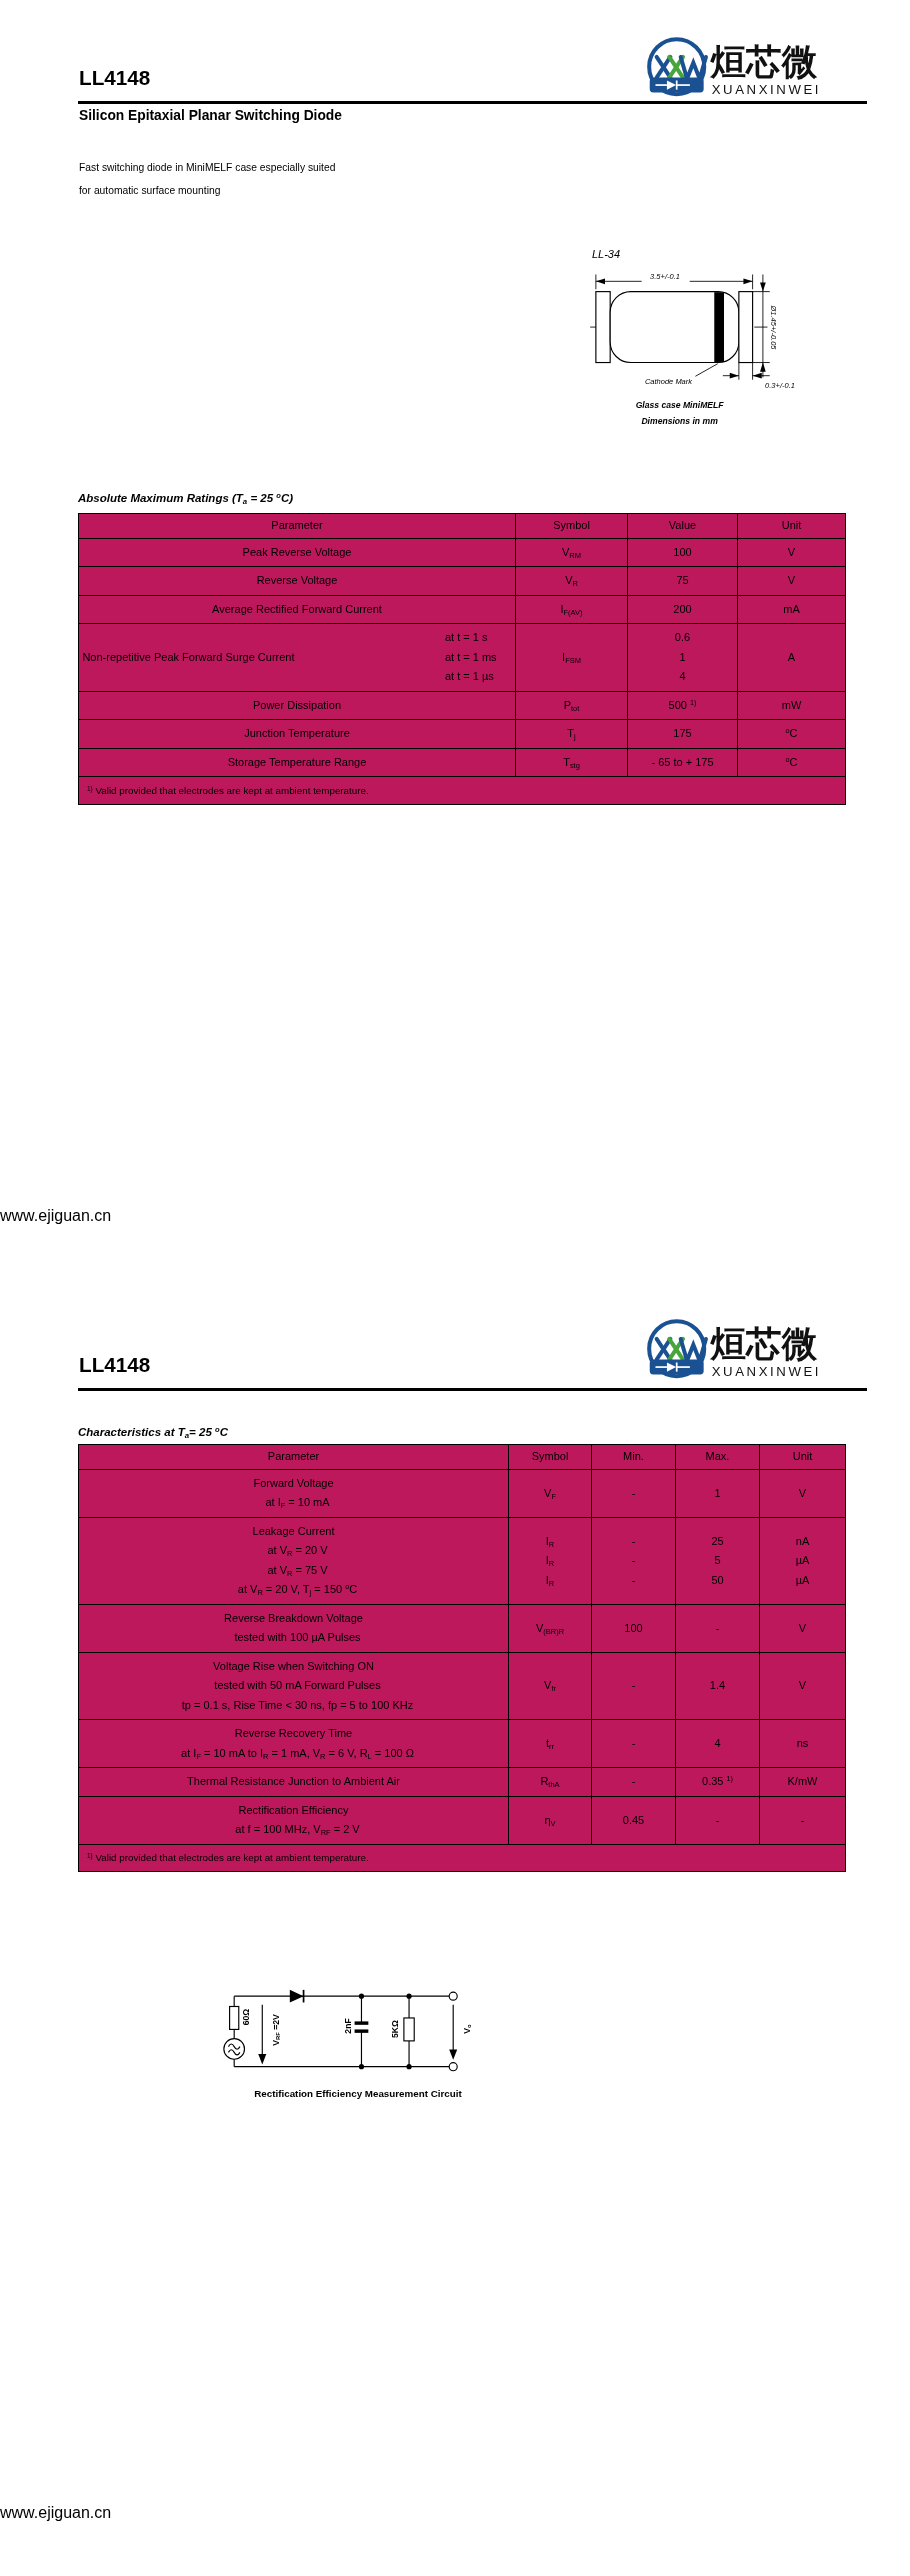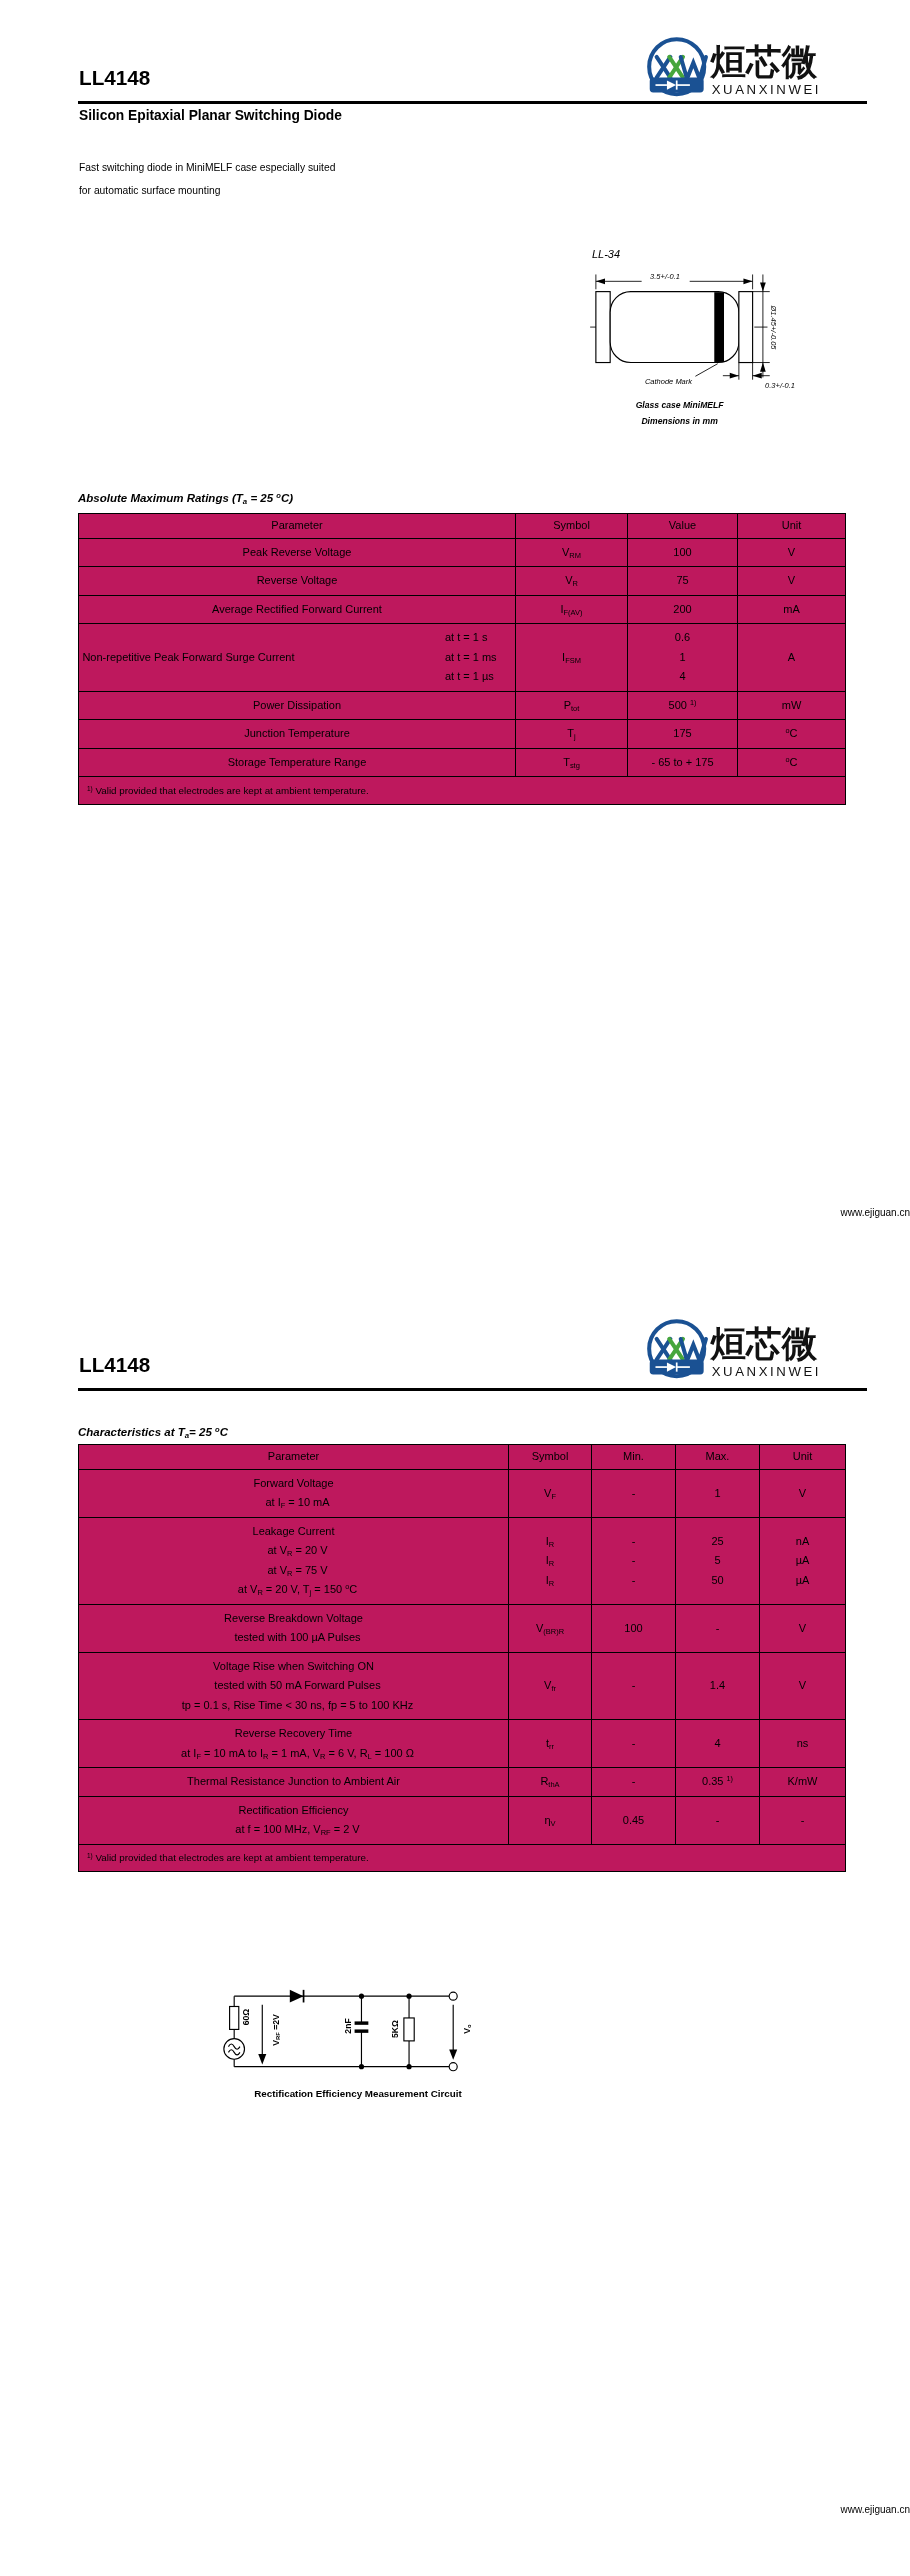--- a/index.html
+++ b/index.html
@@ -11,21 +11,21 @@
   .page{position:absolute;left:0;width:910px;height:1288px;background:#fff;overflow:hidden;}
   #page1{top:0;}
   #page2{top:1288px;}
 
   .abs{position:absolute;}
   .part-title{font-size:20.7px;font-weight:bold;line-height:1;}
   .title-rule{height:3.4px;background:#000;}
   .doc-subtitle{font-size:13.8px;font-weight:bold;}
   .desc-line{font-size:10.3px;line-height:23px;white-space:nowrap;}
   .section-heading{font-size:11.5px;font-weight:bold;white-space:nowrap;font-style:italic;}
-  .page-footer{font-size:10px;text-align:right;width:100%;}
+  .page-footer{font-size:16px;text-align:left;width:100%;}
 
   sub{font-size:68%;vertical-align:-0.28em;line-height:0;}
   sup{font-size:66%;vertical-align:0.5em;line-height:0;}
 
   
   table.spec{border-collapse:collapse;table-layout:fixed;background:#be185d;border:1.7px solid #000;}
   table.spec th, table.spec td{
     border:1.1px solid #000;border-top-width:1.7px;border-bottom-width:1.7px;
     font-size:11px;font-weight:normal;padding:4px 3.4px;vertical-align:middle;
     line-height:19.5px;text-align:center;

